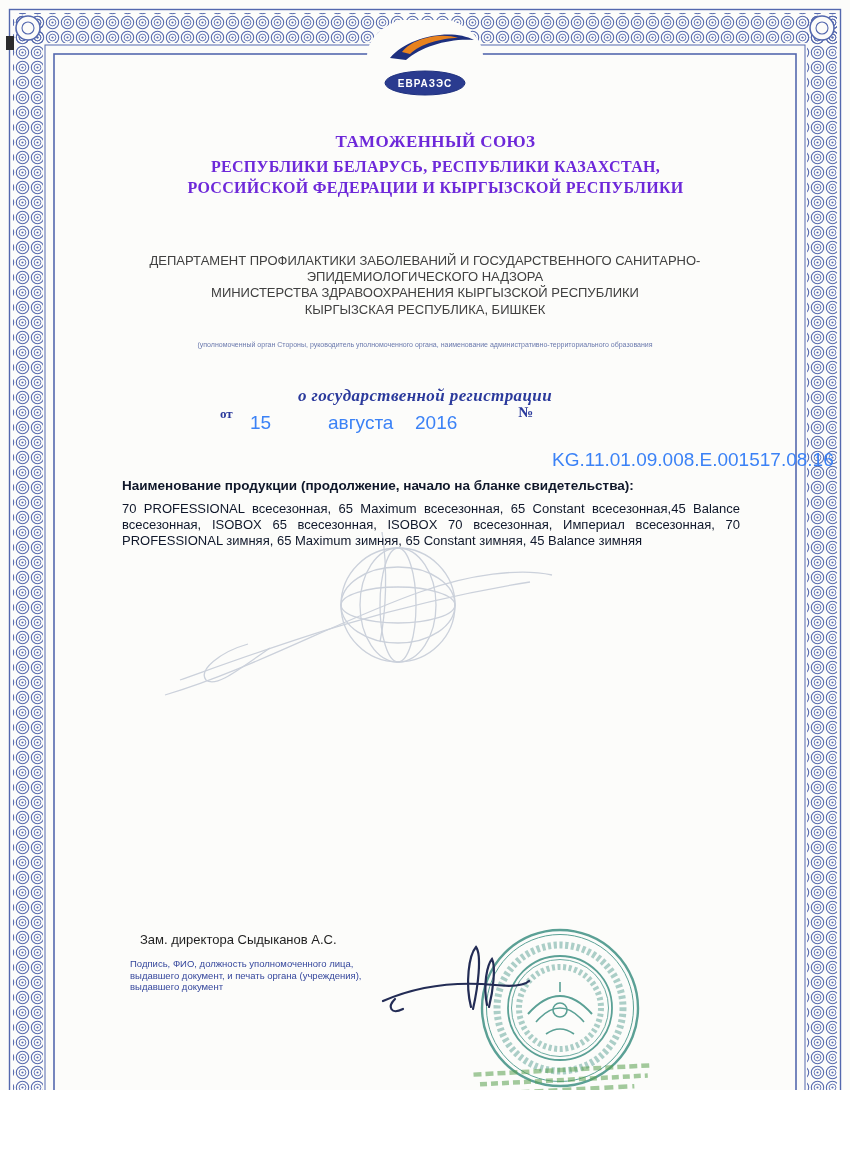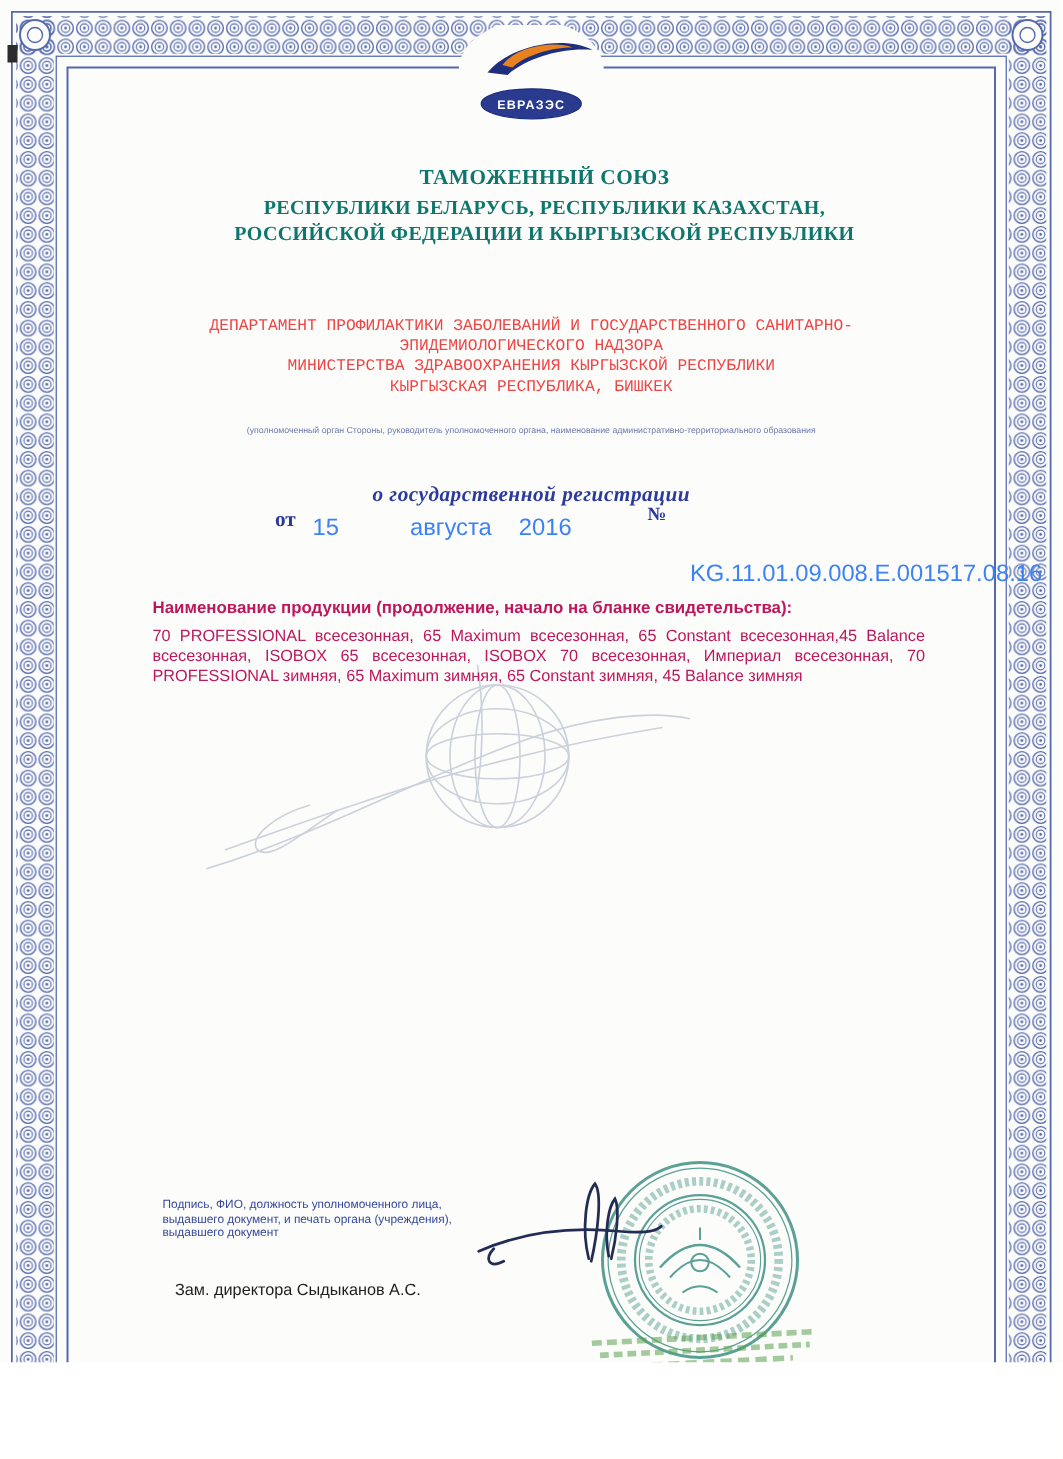--- a/index.html
+++ b/index.html
@@ -6,52 +6,52 @@
   html,body { background:#ffffff; }
   body { font-family:"Liberation Sans", sans-serif; }
   .page { position:relative; width:850px; height:1090px; margin:0 auto;
           background:#fcfcfa; overflow:hidden; }
   .abs { position:absolute; }
   .center { left:0; right:0; text-align:center; }
 
   
   .logo-wrap { top:20px; left:0; right:0; display:flex; justify-content:center; }
   .header-block { top:132px; font-family:"Liberation Serif", serif; font-weight:bold;
-                  color:#0f766e;margin-left:21px; }
+                  color:#6d28d9;margin-left:21px; }
   .h-line1 { font-size:17px; letter-spacing:.4px; margin-bottom:4px; }
   .h-line2 { font-size:16px; letter-spacing:.3px; line-height:21px; }
 
-  .authority-block { top:253px; color:#ef4444; font-size:13px; line-height:16.2px;font-family:Liberation Mono, monospace; }
+  .authority-block { top:253px; color:#404040; font-size:13px; line-height:16.2px; }
   .caption-tiny { top:341px; color:#6a79ad; font-size:7px; letter-spacing:0; }
 
   .title1 { top:358px; font-family:"Liberation Serif", serif; font-weight:bold;
             color:#2b3a9c; font-size:20px; letter-spacing:1px; }
   .title2 { top:386px; font-family:"Liberation Serif", serif; font-weight:bold;
             color:#2b3a9c; font-size:17px; letter-spacing:.4px;font-style:italic; }
 
   
   .date-row { top:406px; left:60px; width:730px; height:32px; }
   .date-row span { position:absolute; white-space:nowrap; }
-  .lbl { font-family:"Liberation Serif", serif; font-weight:bold; color:#2b3a9c; font-size:17px; }
+  .lbl { font-family:"Liberation Serif", serif; font-weight:bold; color:#2b3a9c; font-size:13px; }
   .val { color:#3b82f6; font-size:19px; }
   .pos-from   { left:160px; top:0; }
   .pos-day    { left:190px; top:6px; }
   .pos-month  { left:268px; top:6px; }
   .pos-year   { left:355px; top:6px; }
   .pos-numlbl { left:458px; top:-2px; font-size:15px; }
   .pos-number { left:492px; top:7px;margin-top:36px; }
 
   
-  .products { top:478px; left:122px; width:618px; color:#be185d; }
+  .products { top:478px; left:122px; width:618px; color:#0f172a; }
   .p-head { font-weight:bold; font-size:13.5px; margin-bottom:8px; }
   .p-text { font-size:13px; line-height:16px; text-align:justify; }
 
   
   .foot-cap { top:928px; left:130px; color:#35479c; font-size:9.5px; line-height:11.5px;margin-top:30px; }
-  .signer   { top:1024px; left:140px; color:#1f1f1f; font-size:13px; }
+  .signer   { top:932px; left:140px; color:#1f1f1f; font-size:13px; }
 
   .scan-mark { background:#2c2c2c; }
   .sm1 { left:6px;  top:36px;   width:8px;  height:14px; }
   .sm2 { left:88px; top:1148px; width:14px; height:6px;  }
 </style>
 </head>
 <body>
 
 <div class="page">
 

